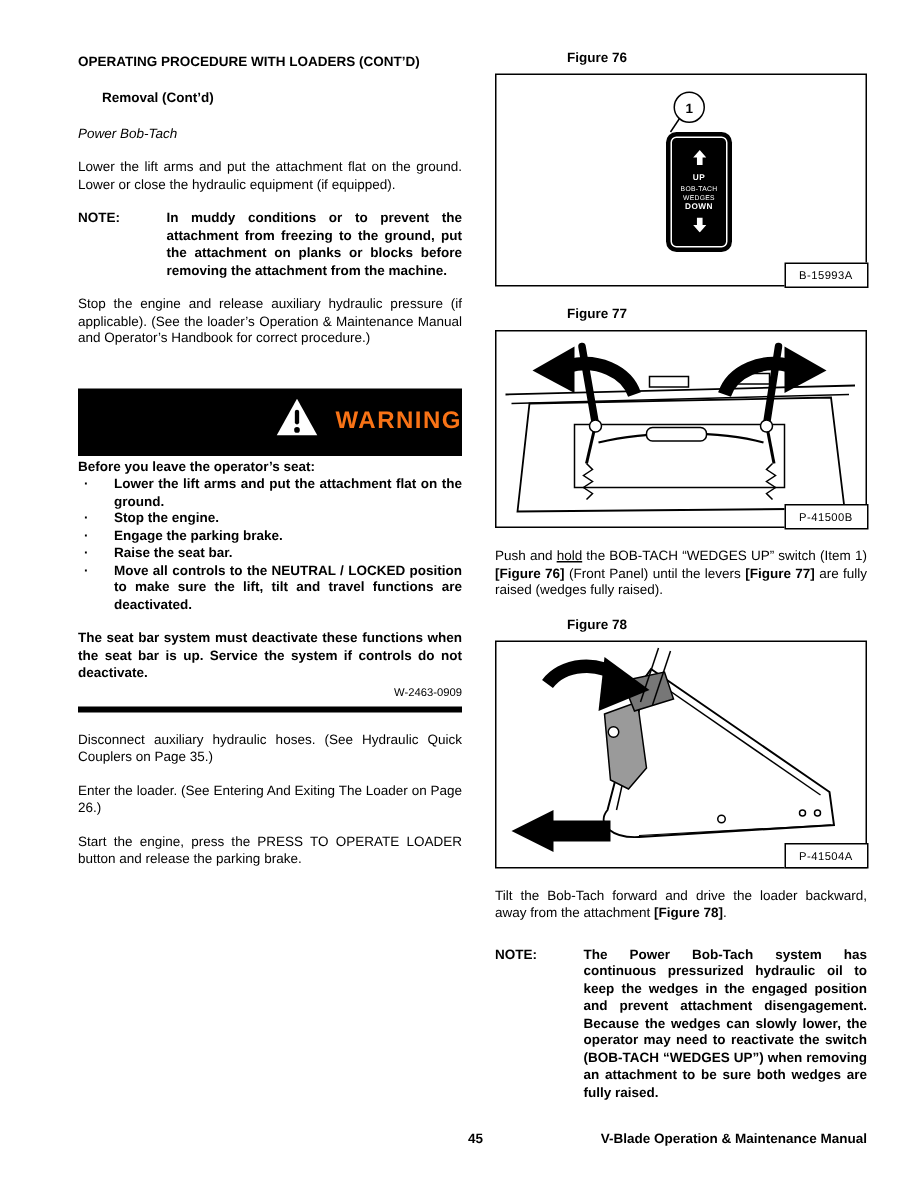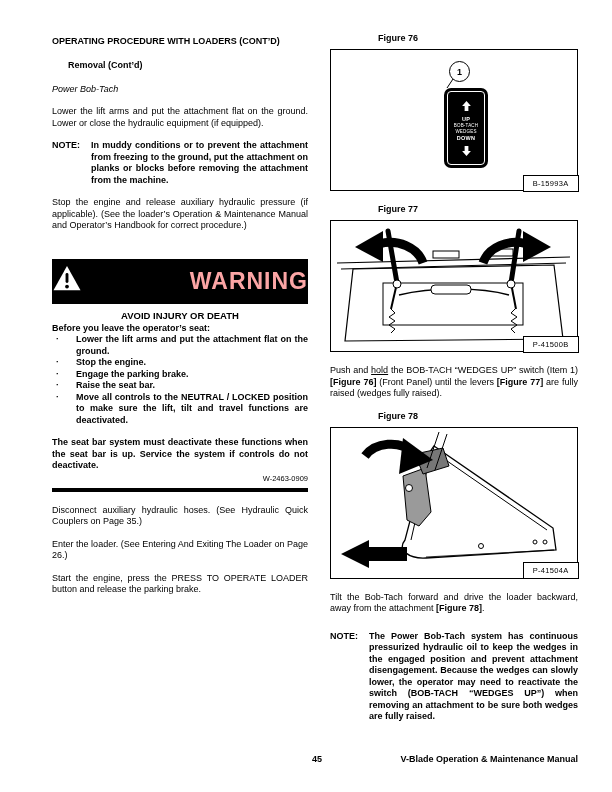--- a/index.html
+++ b/index.html
@@ -9,30 +9,30 @@
   }
   .page{position:absolute;inset:0;background:#fff;outline:1px solid #bdbdbd;text-decoration:underline;}
   
   .col-left{position:absolute;left:52px;top:36px;width:256px;}
   .col-right{position:absolute;left:330px;top:33px;width:248px;}
   
   .h-section{font-size:9px;font-weight:bold;white-space:nowrap;margin:0 0 14px 0;}
   .h-sub{font-size:9px;font-weight:bold;margin:0 0 14px 16px;}
   .h-italic{font-size:9px;font-style:italic;margin:0 0 12px 0;}
   p.body{font-size:9px;line-height:11.5px;text-align:justify;margin:0 0 11px 0;}
-  .note{display:flex;font-size:9px;line-height:11.5px;font-weight:bold;margin:0 0 11px 0;}
+  .note{display:flex;font-size:9px;line-height:11.5px;font-weight:bold;margin:0 0 11px 0;gap:20px;}
   .note .note-label{width:39px;flex-shrink:0;}
   .note .note-body{flex:1;text-align:justify;}
   .u{text-decoration:underline;}
   .b{font-weight:bold;}
   
   .warning-box{margin-top:27px;margin-bottom:13px;}
   .warning-banner{
-    height:45px;background:#000;color:#fca5a5;display:flex;align-items:center;
-    justify-content:space-between;gap:11px;font-size:23px;font-weight:bold;letter-spacing:1px;
+    height:45px;background:#000;color:#f97316;display:flex;align-items:center;
+    justify-content:flex-end;gap:11px;font-size:16px;font-weight:bold;letter-spacing:1px;
   }
   .warning-subtitle{font-size:9.5px;font-weight:bold;text-align:center;margin-top:6px;}
   .warning-intro{font-size:9px;line-height:11.5px;font-weight:bold;margin-top:2px;}
   .bullet-row{display:flex;font-size:9px;line-height:11.5px;font-weight:bold;}
   .bullet-row .dot{width:20px;flex-shrink:0;padding-left:4px;}
   .bullet-row .txt{flex:1;text-align:justify;}
   .warning-outro{font-size:9px;line-height:11.5px;font-weight:bold;text-align:justify;margin-top:11px;}
   .warning-code{font-size:7.5px;text-align:right;margin-top:2px;}
   .warning-bottom-bar{height:4px;background:#000;margin-top:5px;}
   
@@ -90,21 +90,20 @@
       <div class="warning-banner">
         <span>
           <svg width="30" height="27" viewBox="0 0 32 30">
             <path d="M16 1 L31 28 L1 28 Z" fill="#ffffff"></path>
             <rect x="14.4" y="9" width="3.2" height="11" rx="1.6" fill="#000000"></rect>
             <circle cx="16" cy="24" r="2.1" fill="#000000"></circle>
           </svg>
         </span>
         <span>WARNING</span>
       </div>
-      <div class="warning-subtitle">AVOID INJURY OR DEATH</div>
       <div class="warning-intro">Before you leave the operator’s seat:</div>
 
       <div class="bullet-row">
         <span class="dot">·</span>
         <span class="txt">Lower the lift arms and put the attachment flat on the ground.</span>
       </div>
       <div class="bullet-row">
         <span class="dot">·</span>
         <span class="txt">Stop the engine.</span>
       </div>

